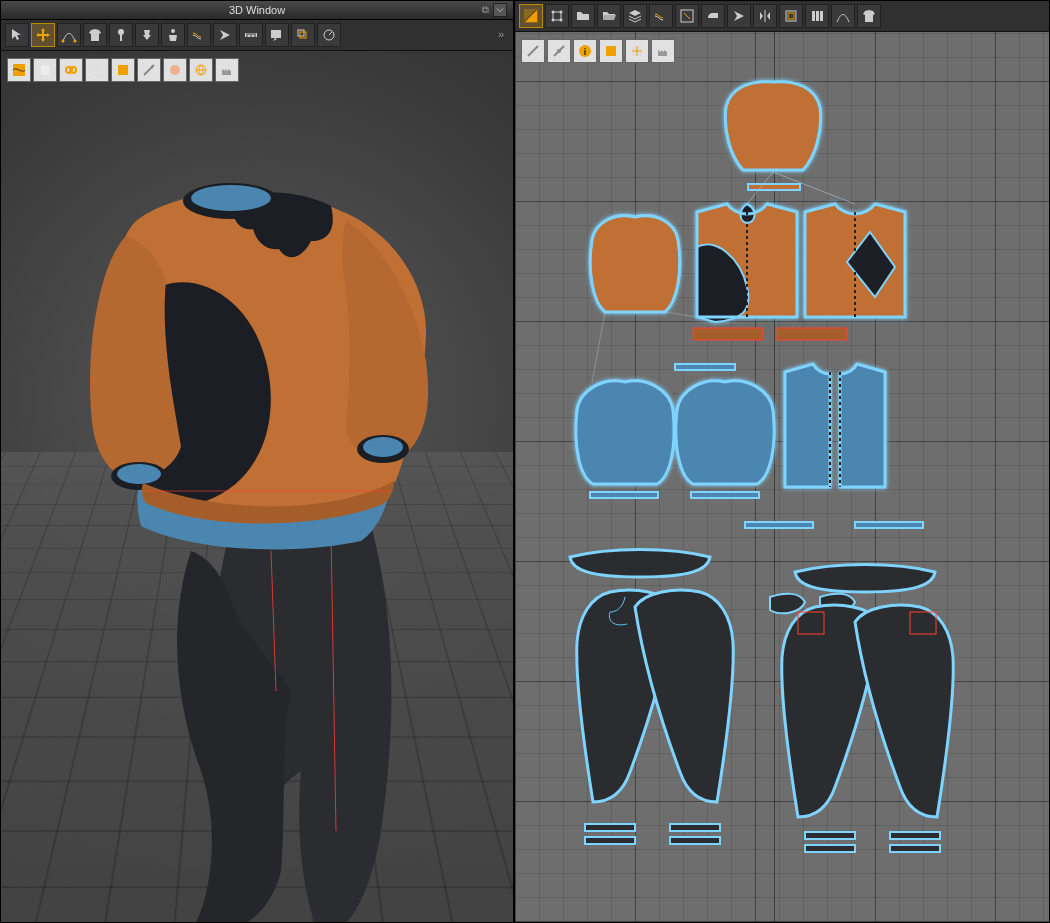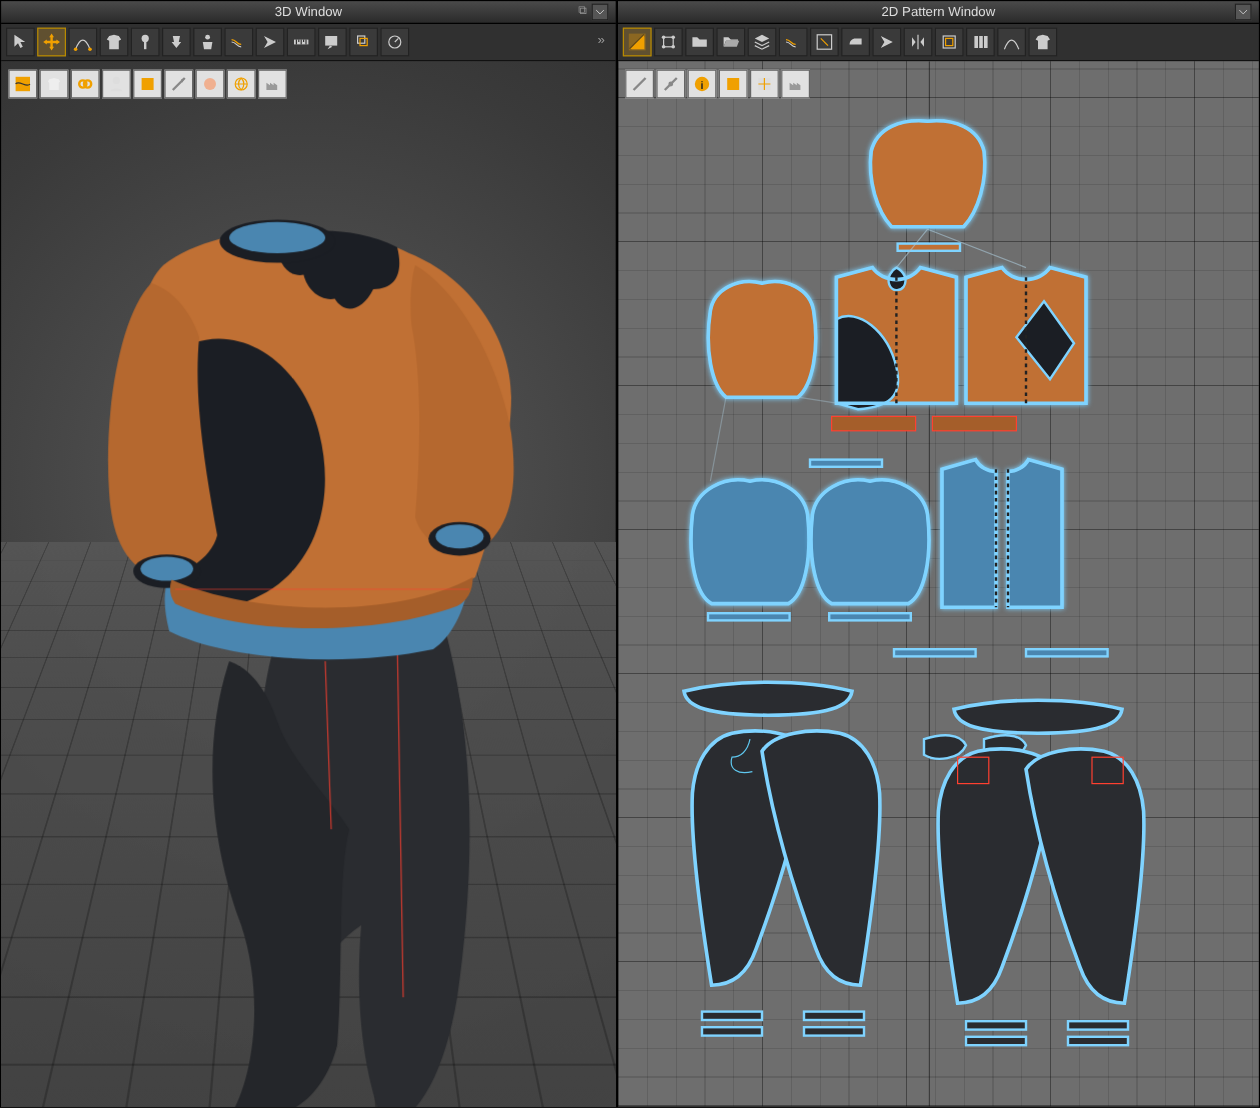--- a/index.html
+++ b/index.html
@@ -215,28 +215,20 @@
         <ellipse cx="200" cy="70" rx="48" ry="18" fill="#1b1e24"></ellipse>
         <ellipse cx="200" cy="67" rx="40" ry="13" fill="#4a86b0"></ellipse>
 
         <path d="M112 352 C180 382 300 385 363 350 C363 362 358 370 350 374 C280 400 170 398 115 372 C110 365 110 358 112 352Z" fill="#a55e2a"></path>
         <path d="M115 360 L360 360" stroke="#ff4030" stroke-width="1" opacity=".6"></path>
       </svg>
     </div>
   </div>
 
   <div class="pane pane-2d">
-    <div class="title-bar">
-      <span class="lbl">2D Pattern Window</span>
-      <span class="drop">
-        <svg viewBox="0 0 10 10">
-            <path d="M1 3l4 4 4-4" stroke="#ccc" fill="none"></path>
-          </svg>
-      </span>
-    </div>
 
     <div class="toolbar">
       <div class="tb-btn active">
           <svg viewBox="0 0 16 16">
             <path d="M2 14L14 2" stroke="#222" stroke-width="2"></path>
             <rect x="1" y="1" width="14" height="14" fill="#f0a000" opacity=".3"></rect>
             <path d="M2 14L14 2 14 14z" fill="#f0a000"></path>
           </svg>
         </div>
       <div class="tb-btn">

